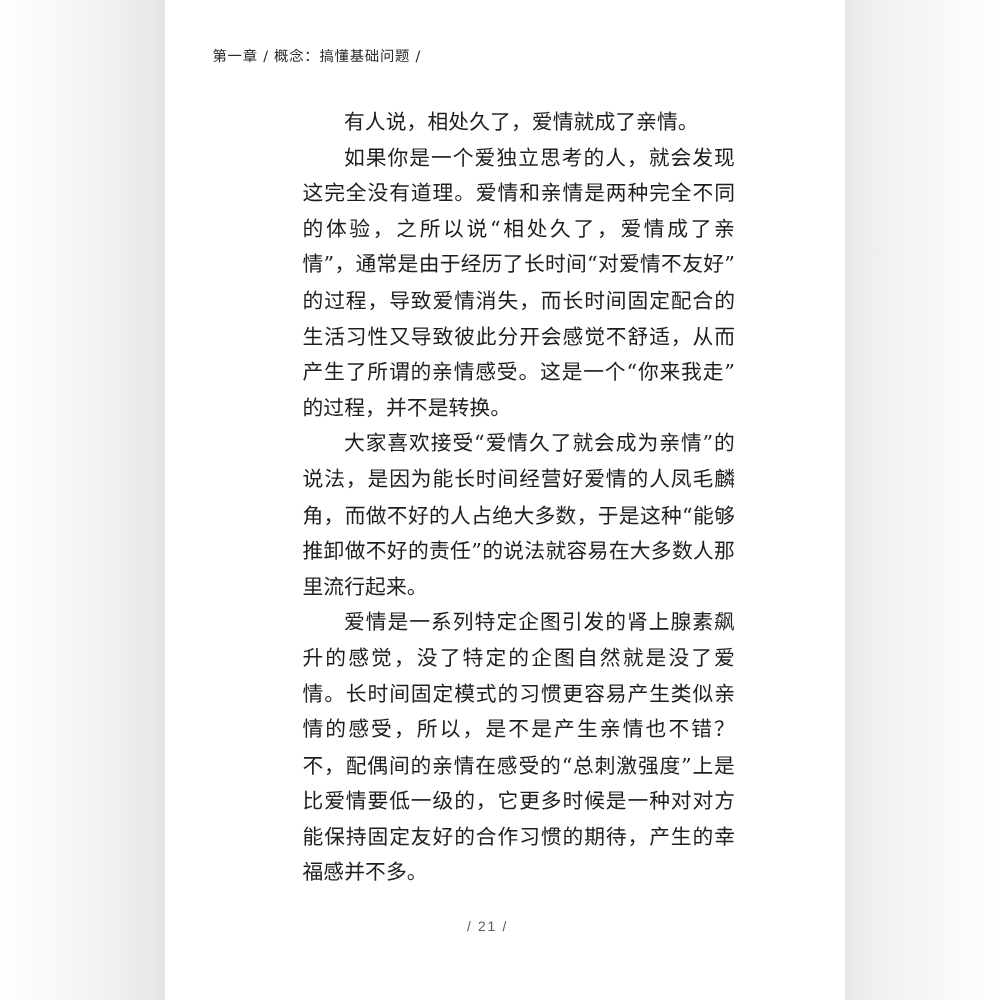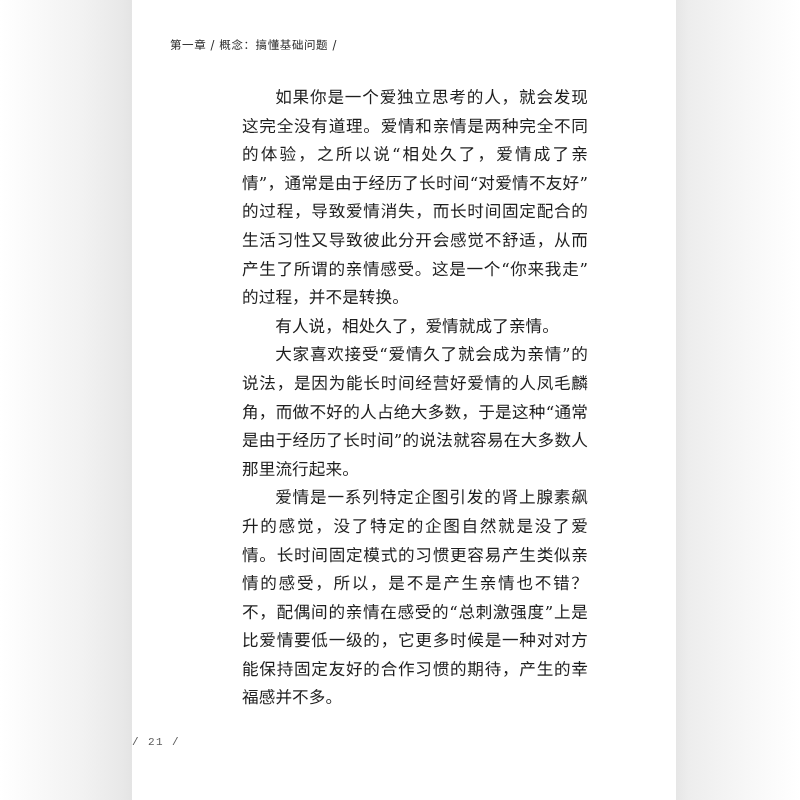--- a/index.html
+++ b/index.html
@@ -96,43 +96,44 @@
     letter-spacing: 0.1px;
     font-family: "DejaVu Serif", "Liberation Serif", serif;
   }
 
   
   #folio {
     position: absolute;
     top: 736px;
     left: 0;
     width: 456px;
-    text-align: left;
-    font-family: Liberation Mono, monospace;
+    text-align: center;
+    font-family: Liberation Sans, sans-serif;
     font-size: 11px;
     letter-spacing: 1.4px;
     color: #5a5a5a;
     white-space: nowrap;
+    padding-left: 30px;
   }
 </style>
 </head>
 <body>
 
 <div id="canvas">
 
   <div class="edge-shade left"></div>
   <div class="edge-shade right"></div>
 
   <div id="page">
 
     <div id="running-head">第一章 / 概念：搞懂基础问题 /</div>
 
     <div id="body-text">
+      <p class="para">有人说，相处久了，爱情就成了亲情。</p>
       <p class="para">如果你是一个爱独立思考的人，就会发现这完全没有道理。爱情和亲情是两种完全不同的体验，之所以说“相处久了，爱情成了亲情”，通常是由于经历了长时间“对爱情不友好”的过程，导致爱情消失，而长时间固定配合的生活习性又导致彼此分开会感觉不舒适，从而产生了所谓的亲情感受。这是一个“你来我走”的过程，并不是转换。</p>
-      <p class="para">有人说，相处久了，爱情就成了亲情。</p>
-      <p class="para">大家喜欢接受“爱情久了就会成为亲情”的说法，是因为能长时间经营好爱情的人凤毛麟角，而做不好的人占绝大多数，于是这种“通常是由于经历了长时间”的说法就容易在大多数人那里流行起来。</p>
+      <p class="para">大家喜欢接受“爱情久了就会成为亲情”的说法，是因为能长时间经营好爱情的人凤毛麟角，而做不好的人占绝大多数，于是这种“能够推卸做不好的责任”的说法就容易在大多数人那里流行起来。</p>
       <p class="para">爱情是一系列特定企图引发的肾上腺素飙升的感觉，没了特定的企图自然就是没了爱情。长时间固定模式的习惯更容易产生类似亲情的感受，所以，是不是产生亲情也不错？不，配偶间的亲情在感受的“总刺激强度”上是比爱情要低一级的，它更多时候是一种对对方能保持固定友好的合作习惯的期待，产生的幸福感并不多。</p>
     </div>
 
     <div id="folio">/ 21 /</div>
 
   </div>
 </div>
 
 </body></html>

